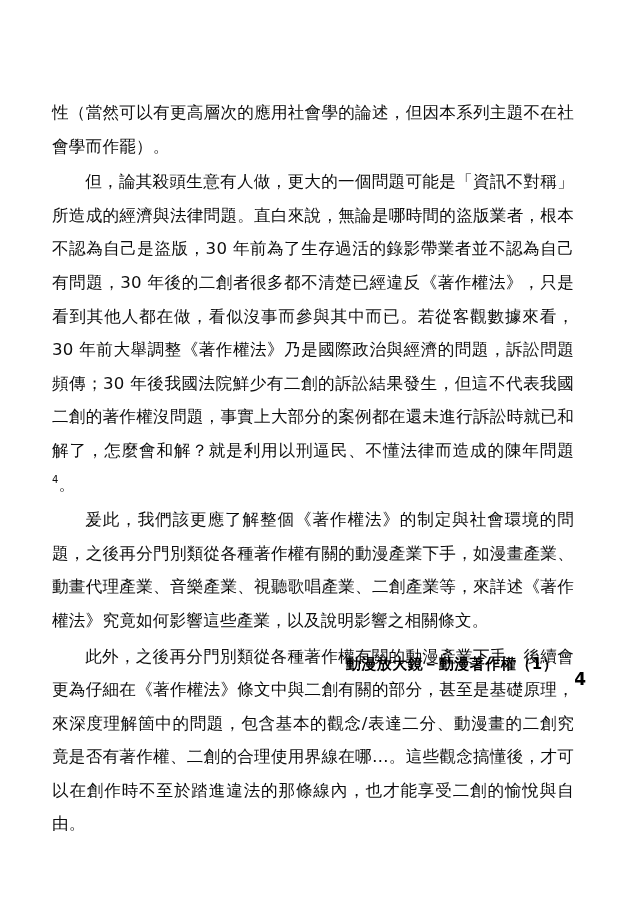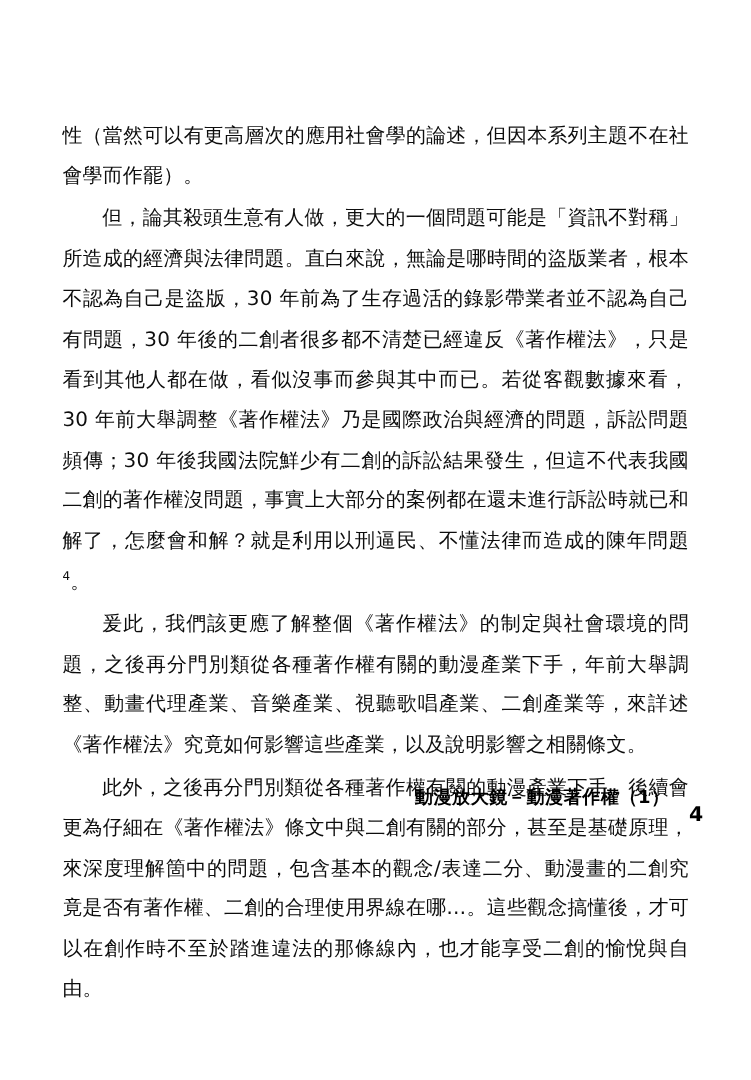--- a/index.html
+++ b/index.html
@@ -69,21 +69,21 @@
 <body>
 
 <div class="page">
 
   <div class="body-text">
 
     <p class="para">性（當然可以有更高層次的應用社會學的論述，但因本系列主題不在社會學而作罷）。</p>
 
     <p class="para indent"><span>但，論其殺頭生意有人做，更大的一個問題可能是「資訊不對稱」所造成的經濟與法律問題。直白來說，無論是哪時間的盜版業者，根本不認為自己是盜版，30 年前為了生存過活的錄影帶業者並不認為自己有問題，30 年後的二創者很多都不清楚已經違反《著作權法》，只是看到其他人都在做，看似沒事而參與其中而已。若從客觀數據來看，30 年前大舉調整《著作權法》乃是國際政治與經濟的問題，訴訟問題頻傳；30 年後我國法院鮮少有二創的訴訟結果發生，但這不代表我國二創的著作權沒問題，事實上大部分的案例都在還未進行訴訟時就已和解了，怎麼會和解？就是利用以刑逼民、不懂法律而造成的陳年問題</span><sup>4</sup><span>。</span></p>
 
-    <p class="para indent">爰此，我們該更應了解整個《著作權法》的制定與社會環境的問題，之後再分門別類從各種著作權有關的動漫產業下手，年前大舉調整、動畫代理產業、音樂產業、視聽歌唱產業、二創產業等，來詳述《著作權法》究竟如何影響這些產業，以及說明影響之相關條文。</p>
+    <p class="para indent">爰此，我們該更應了解整個《著作權法》的制定與社會環境的問題，之後再分門別類從各種著作權有關的動漫產業下手，如漫畫產業、動畫代理產業、音樂產業、視聽歌唱產業、二創產業等，來詳述《著作權法》究竟如何影響這些產業，以及說明影響之相關條文。</p>
 
     <p class="para indent">此外，之後再分門別類從各種著作權有關的動漫產業下手，後續會更為仔細在《著作權法》條文中與二創有關的部分，甚至是基礎原理，來深度理解箇中的問題，包含基本的觀念/表達二分、動漫畫的二創究竟是否有著作權、二創的合理使用界線在哪…。這些觀念搞懂後，才可以在創作時不至於踏進違法的那條線內，也才能享受二創的愉悅與自由。</p>
 
   </div>
 
   <div class="footer">
     <span class="footer-title">動漫放大鏡－動漫著作權（1）</span>
     <span class="footer-page">4</span>
   </div>
 

